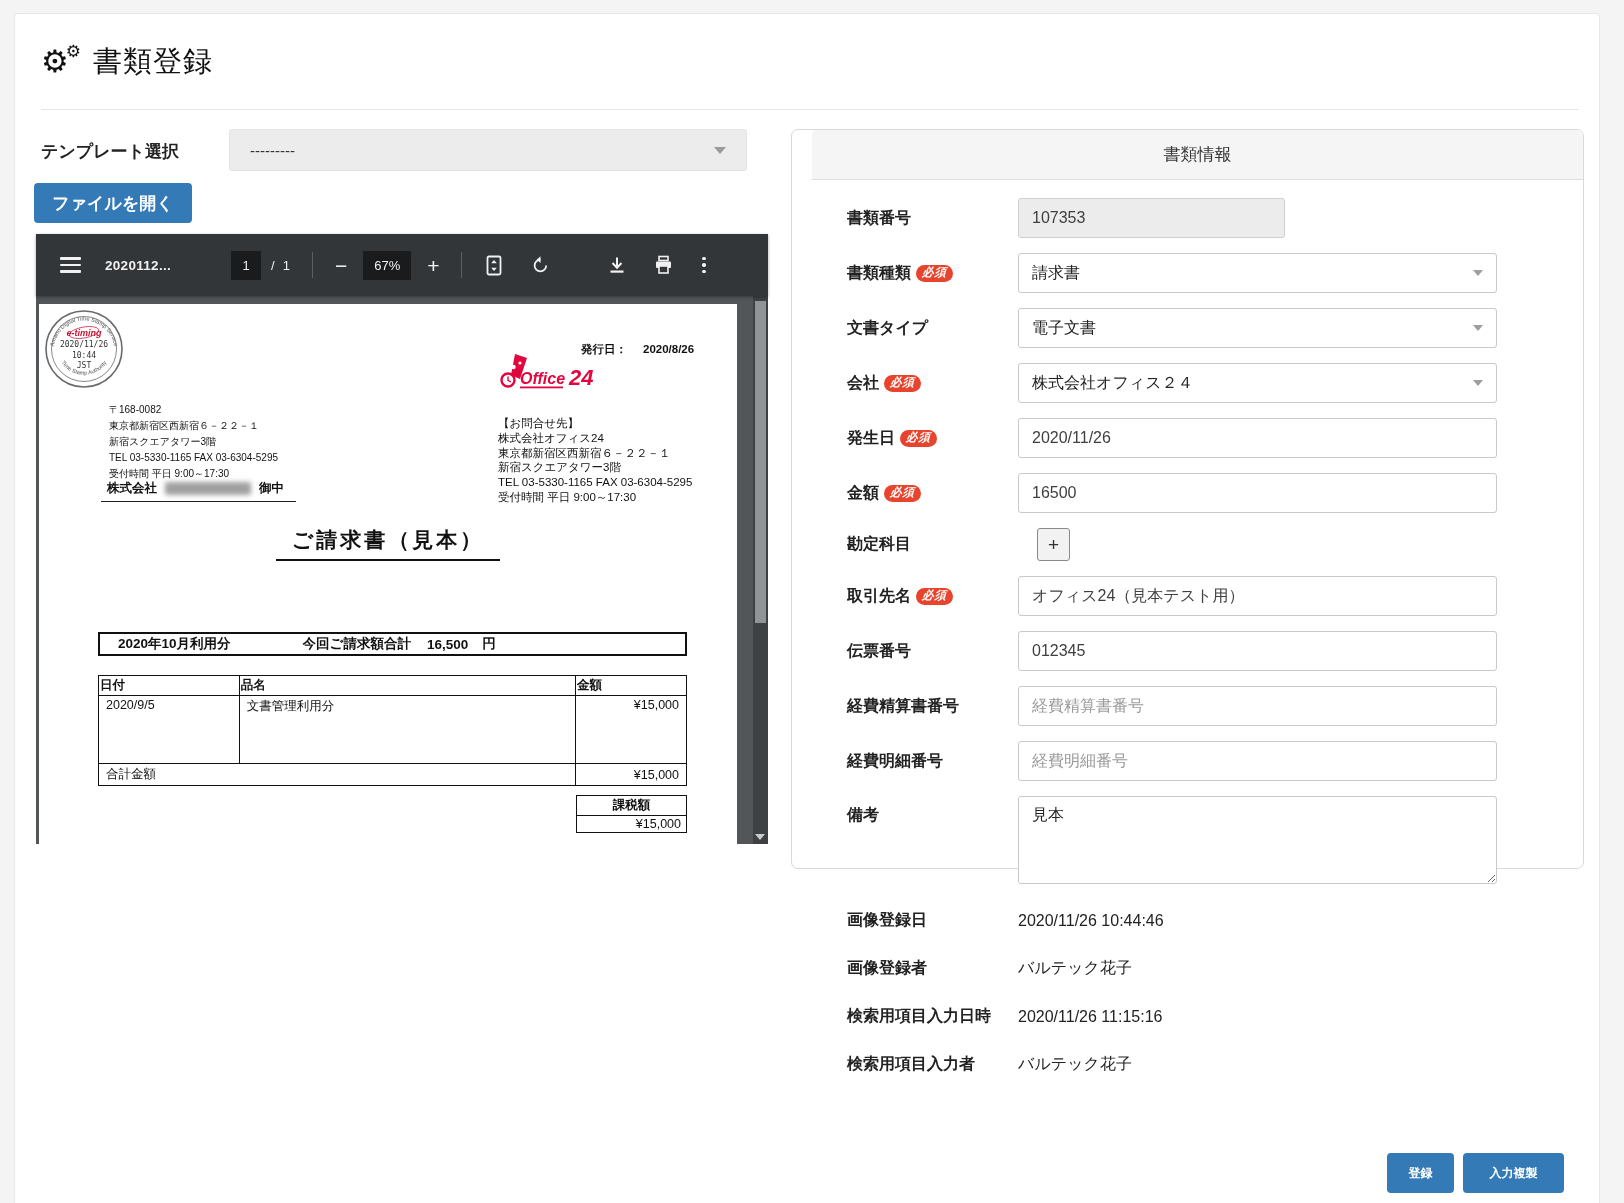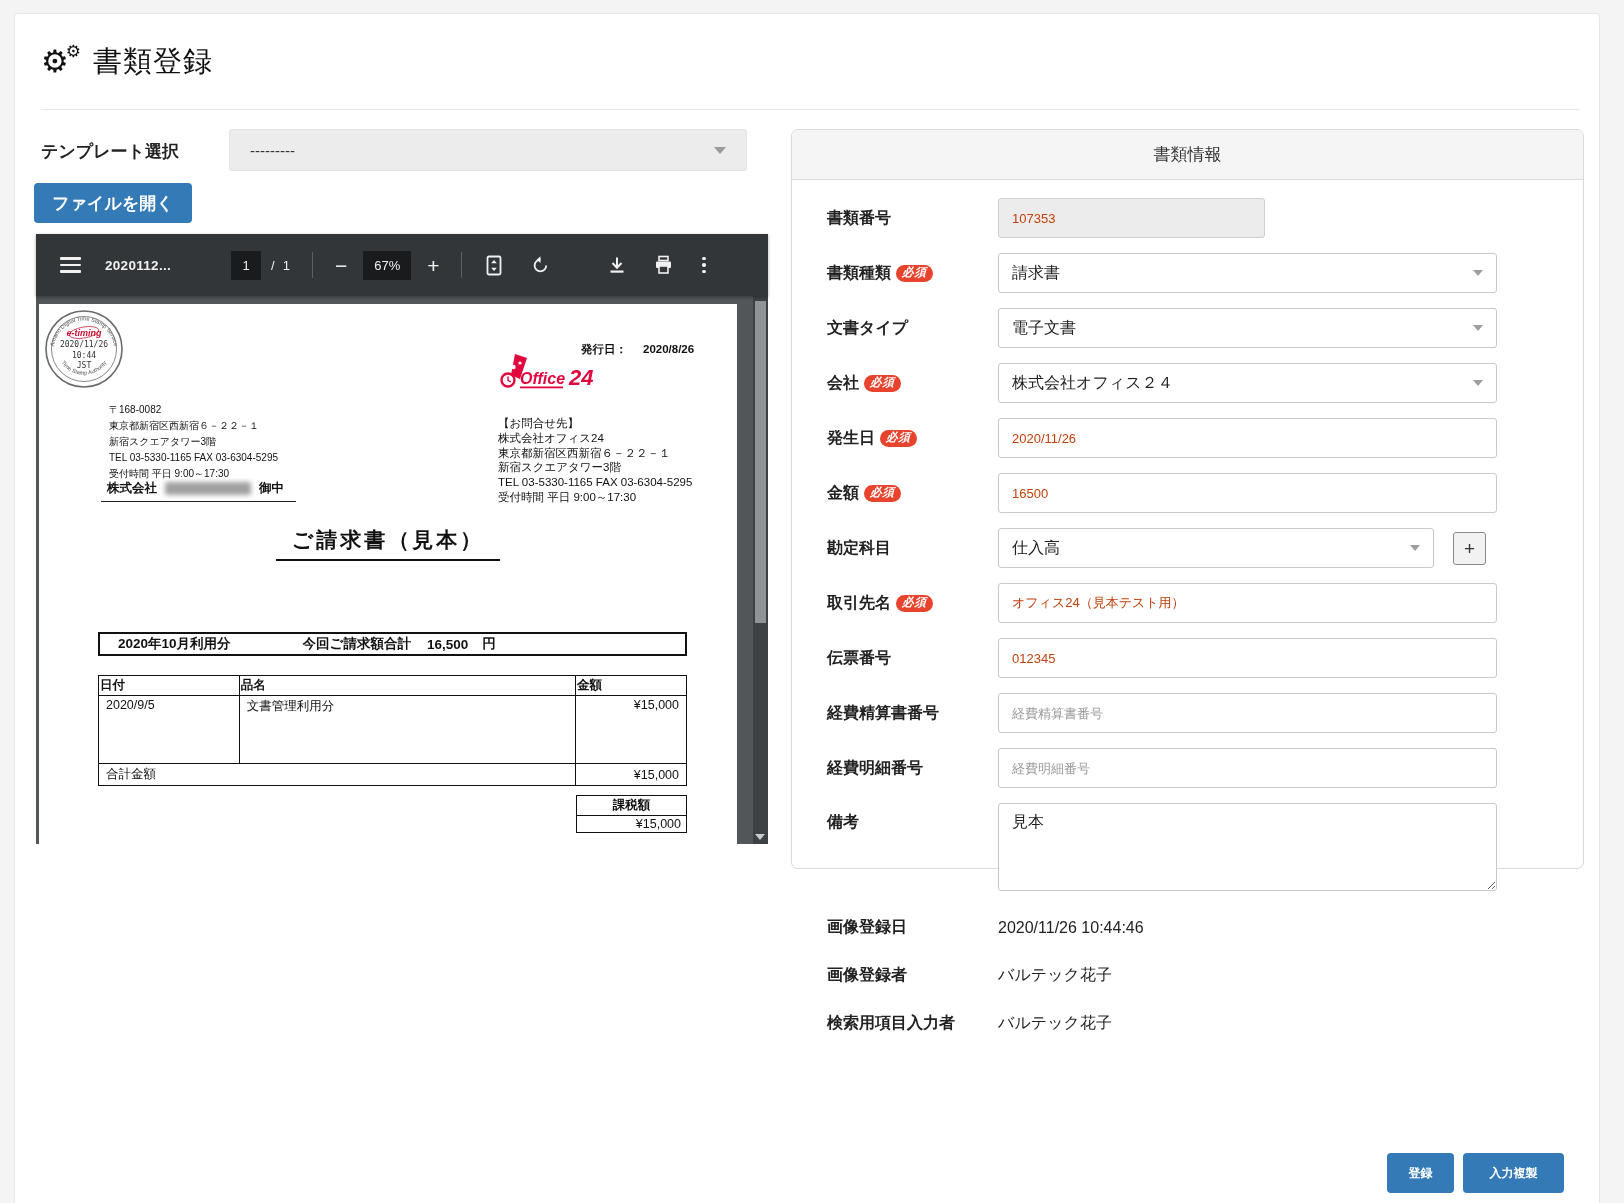--- a/index.html
+++ b/index.html
@@ -88,33 +88,33 @@
   .amt { text-align:right; }
   .totrow td { height:18px; }
   table.taxtable { position:absolute; left:537px; top:491px; width:111px; border-collapse:collapse;
     font-size:12.5px; color:#111; }
   table.taxtable th, table.taxtable td { border:1.5px solid #111; padding:1px 5px; }
   table.taxtable th { text-align:center; font-weight:bold; height:15px; }
   table.taxtable td { text-align:right; height:17px; }
 
   
   .panel { position:absolute; left:776px; top:115px; width:793px; height:740px;
-    border:1px solid #d9d9d9; border-radius:7px; background:#fff; }
+    border:1px solid #d9d9d9; border-radius:7px; background:#fff;padding-left:20px; }
   .panel-header { height:50px; background:#f5f5f5; border-bottom:1px solid #ddd;
     border-radius:5px 5px 0 0; display:flex; align-items:center; justify-content:center;
     font-size:17px; color:#333; }
   .panel-body { padding:18px 86px 0 35px; }
   .frow { display:flex; align-items:center; margin-bottom:15px; }
   .flabel { width:171px; flex-shrink:0; font-size:16px; font-weight:bold; color:#222;
     display:flex; align-items:center; gap:5px; }
   .req { background:#e8432c; color:#fff; font-size:11.5px; font-weight:bold; font-style:italic;
     padding:2.5px 6px 3px; border-radius:9px; letter-spacing:1px; line-height:1; }
   .control { flex:1; display:flex; align-items:center; }
   input.txt { width:100%; height:40px; border:1px solid #c9c9c9; border-radius:3px;
-    font-size:13px; padding:0 13px; font-family:inherit; color:#c2410c; outline:none; }
+    font-size:16px; padding:0 13px; font-family:inherit; color:#404040; outline:none; }
   input.txt::placeholder { color:#9a9a9a; }
   input.ro { width:267px; background:#ececec; border-color:#cfcfcf; }
   input.num { text-align:left; }
   .sel { width:100%; height:40px; border:1px solid #c9c9c9; border-radius:3px; background:#fff;
     display:flex; align-items:center; padding:0 13px; font-size:16px; color:#222; cursor:pointer; }
   .sel .arrow-down { margin-left:auto; border-top:6px solid #9e9e9e; border-left-width:5px; border-right-width:5px; }
   .sel.narrow { width:436px; }
   .addbtn { width:33px; height:33px; margin-left:19px; background:#f2f2f2; border:1px solid #8a8a8a;
     border-radius:3px; font-size:19px; color:#333; cursor:pointer; font-family:inherit; line-height:1; }
   .frow.top { align-items:flex-start; }
@@ -383,24 +383,20 @@
         <div class="control">
             <input class="txt num" value="16500" style="">
           </div>
       </div>
 
       <div class="frow">
         <div class="flabel">
             <span>勘定科目</span>
           </div>
         <div class="control">
-          <div class="sel narrow">
-              <span>仕入高</span>
-              <span class="arrow-down"></span>
-            </div>
           <button class="addbtn">+</button>
         </div>
       </div>
 
       <div class="frow">
         <div class="flabel">
             <span>取引先名</span>
             <span class="req">必須</span>
           </div>
         <div class="control">
@@ -452,20 +448,26 @@
           <div class="sval">2020/11/26 10:44:46</div>
         </div>
         <div class="srow">
           <div class="flabel">
               <span>画像登録者</span>
             </div>
           <div class="sval">バルテック花子</div>
         </div>
         <div class="srow">
           <div class="flabel">
+              <span>検索用項目入力日時</span>
+            </div>
+          <div class="sval">2020/11/26 11:15:16</div>
+        </div>
+        <div class="srow">
+          <div class="flabel">
               <span>検索用項目入力者</span>
             </div>
           <div class="sval">バルテック花子</div>
         </div>
       </div>
 
     </div>
   </div>
 
   <button class="action-btn btn-register">登録</button>

